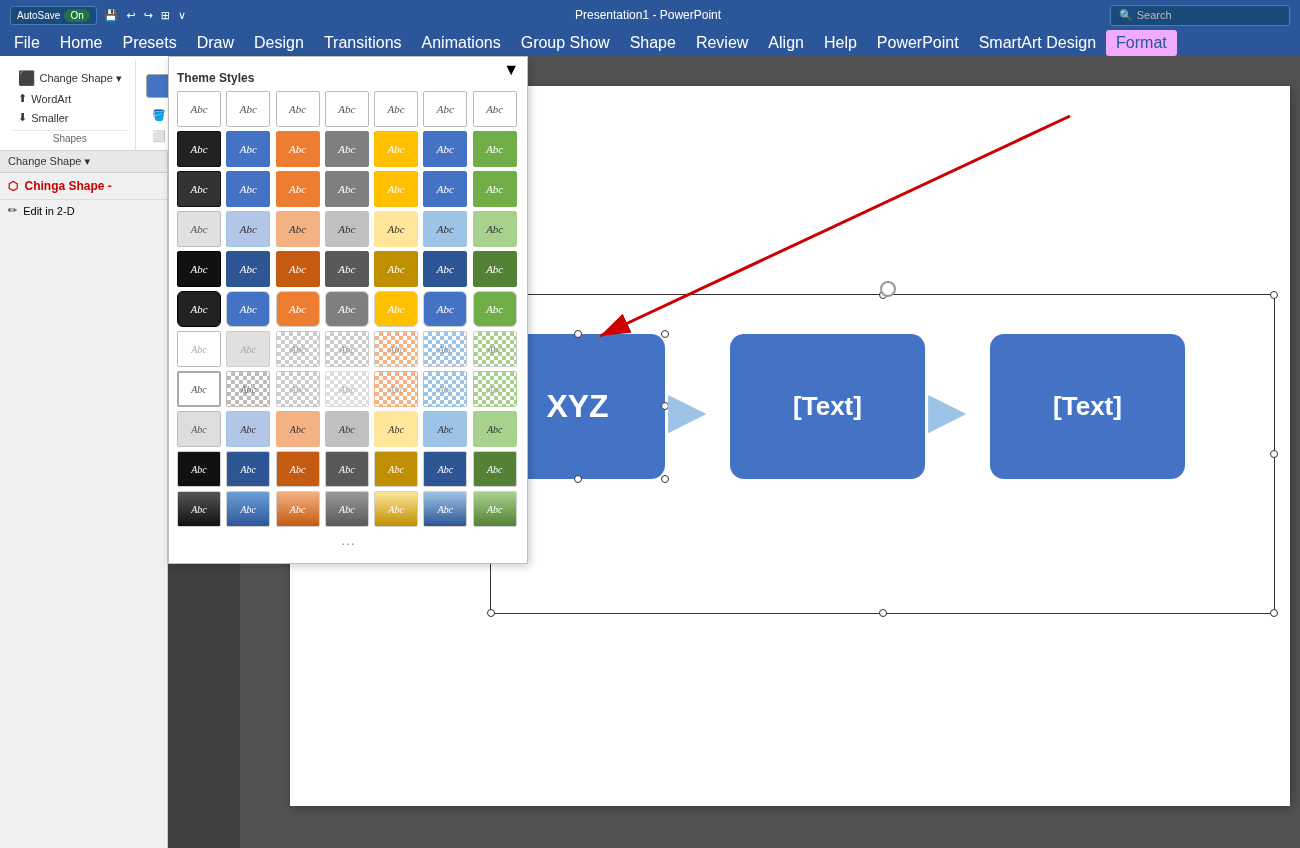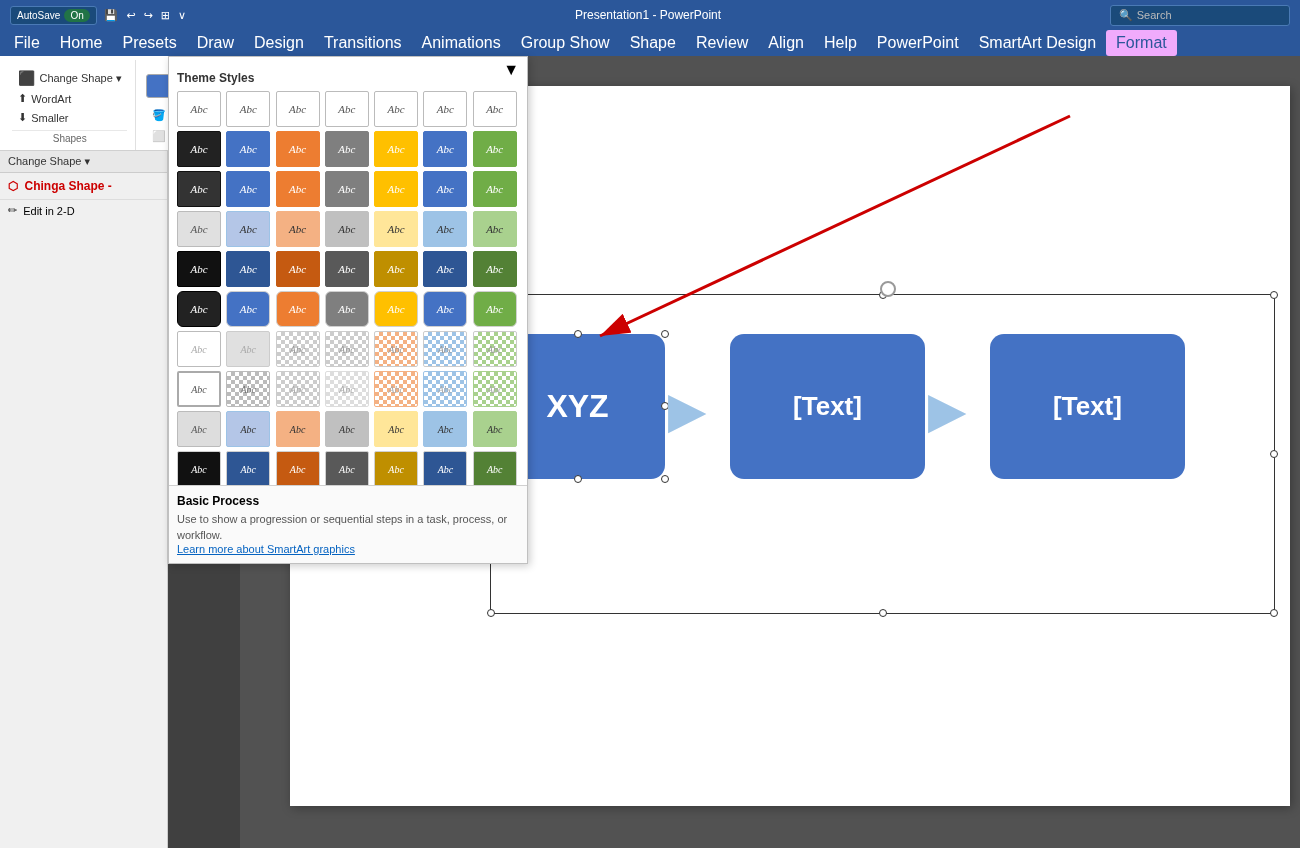--- a/index.html
+++ b/index.html
@@ -702,18 +702,13 @@
           <span style="color:white;font-style:italic;font-size:10px;">Abc</span>
         </div>
       <div class="style-cell" style="background:linear-gradient(to bottom,#a9d18e,#538135);">
           <span style="color:white;font-style:italic;font-size:10px;">Abc</span>
         </div>
     </div>
 
     <div class="dots">···</div>
   </div>
 
-  <div class="tooltip-box">
-    <div class="tooltip-title">Basic Process</div>
-    <div class="tooltip-desc">Use to show a progression or sequential steps in a task, process, or workflow.</div>
-    <div class="tooltip-link">Learn more about SmartArt graphics</div>
-  </div>
 </div>
 
 </body></html>

